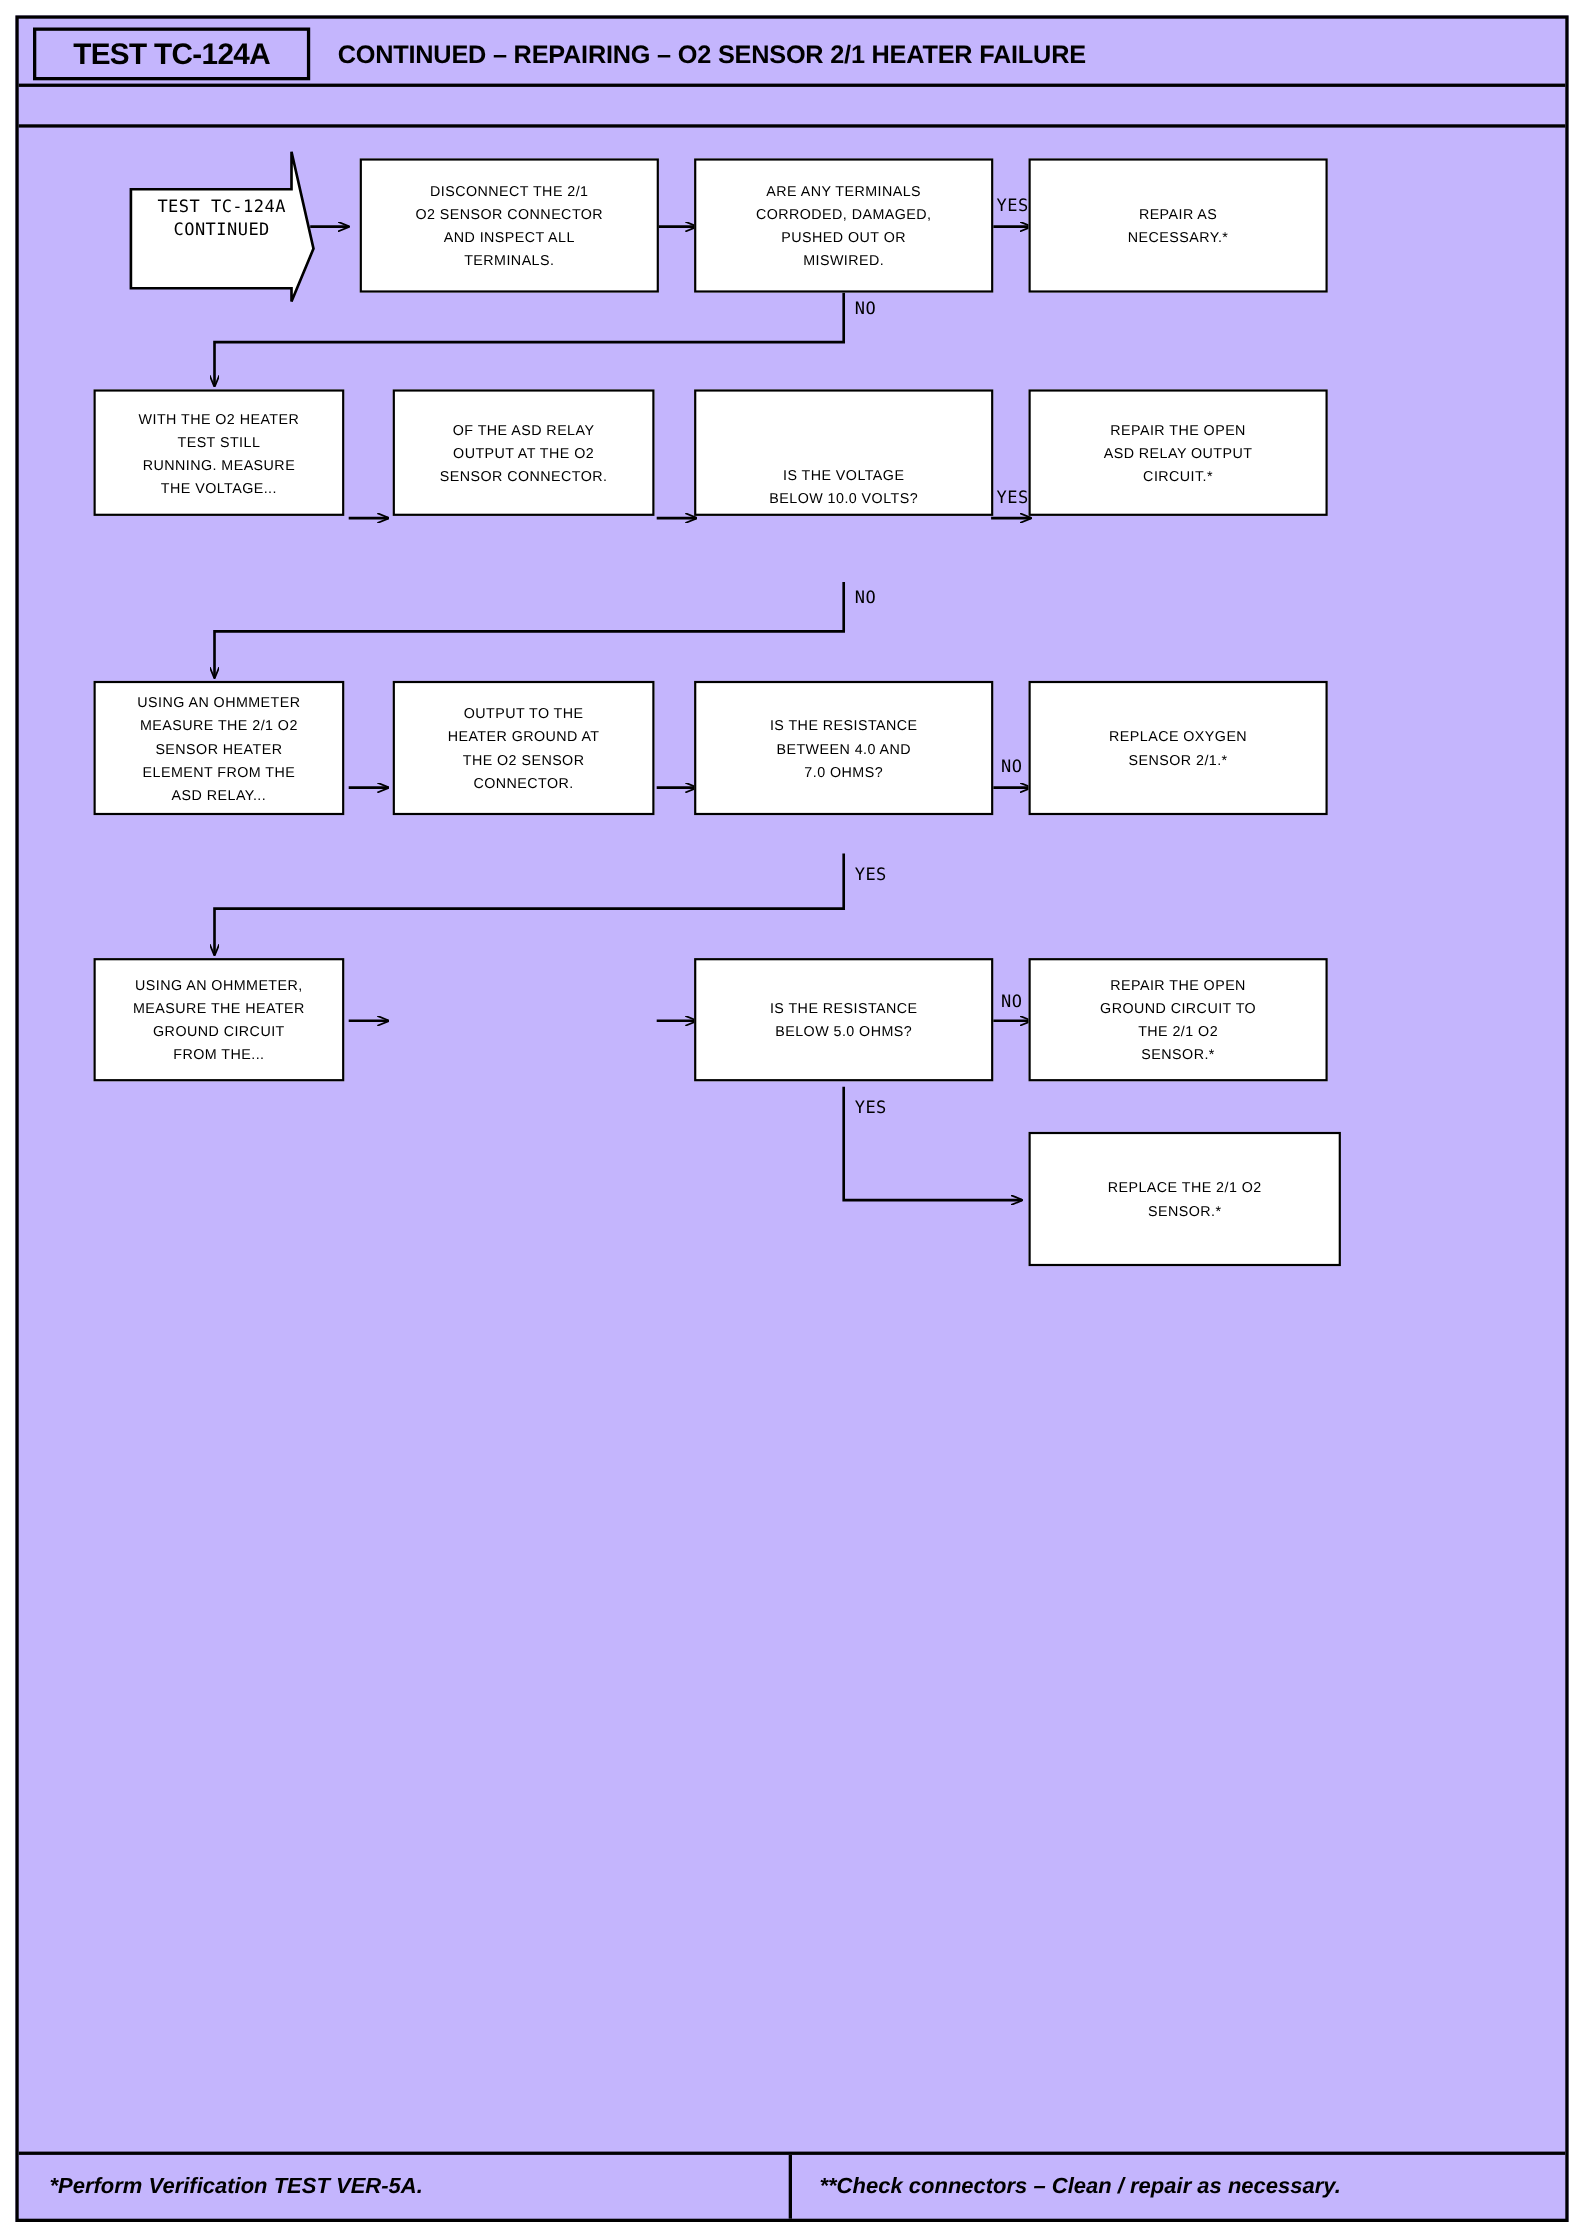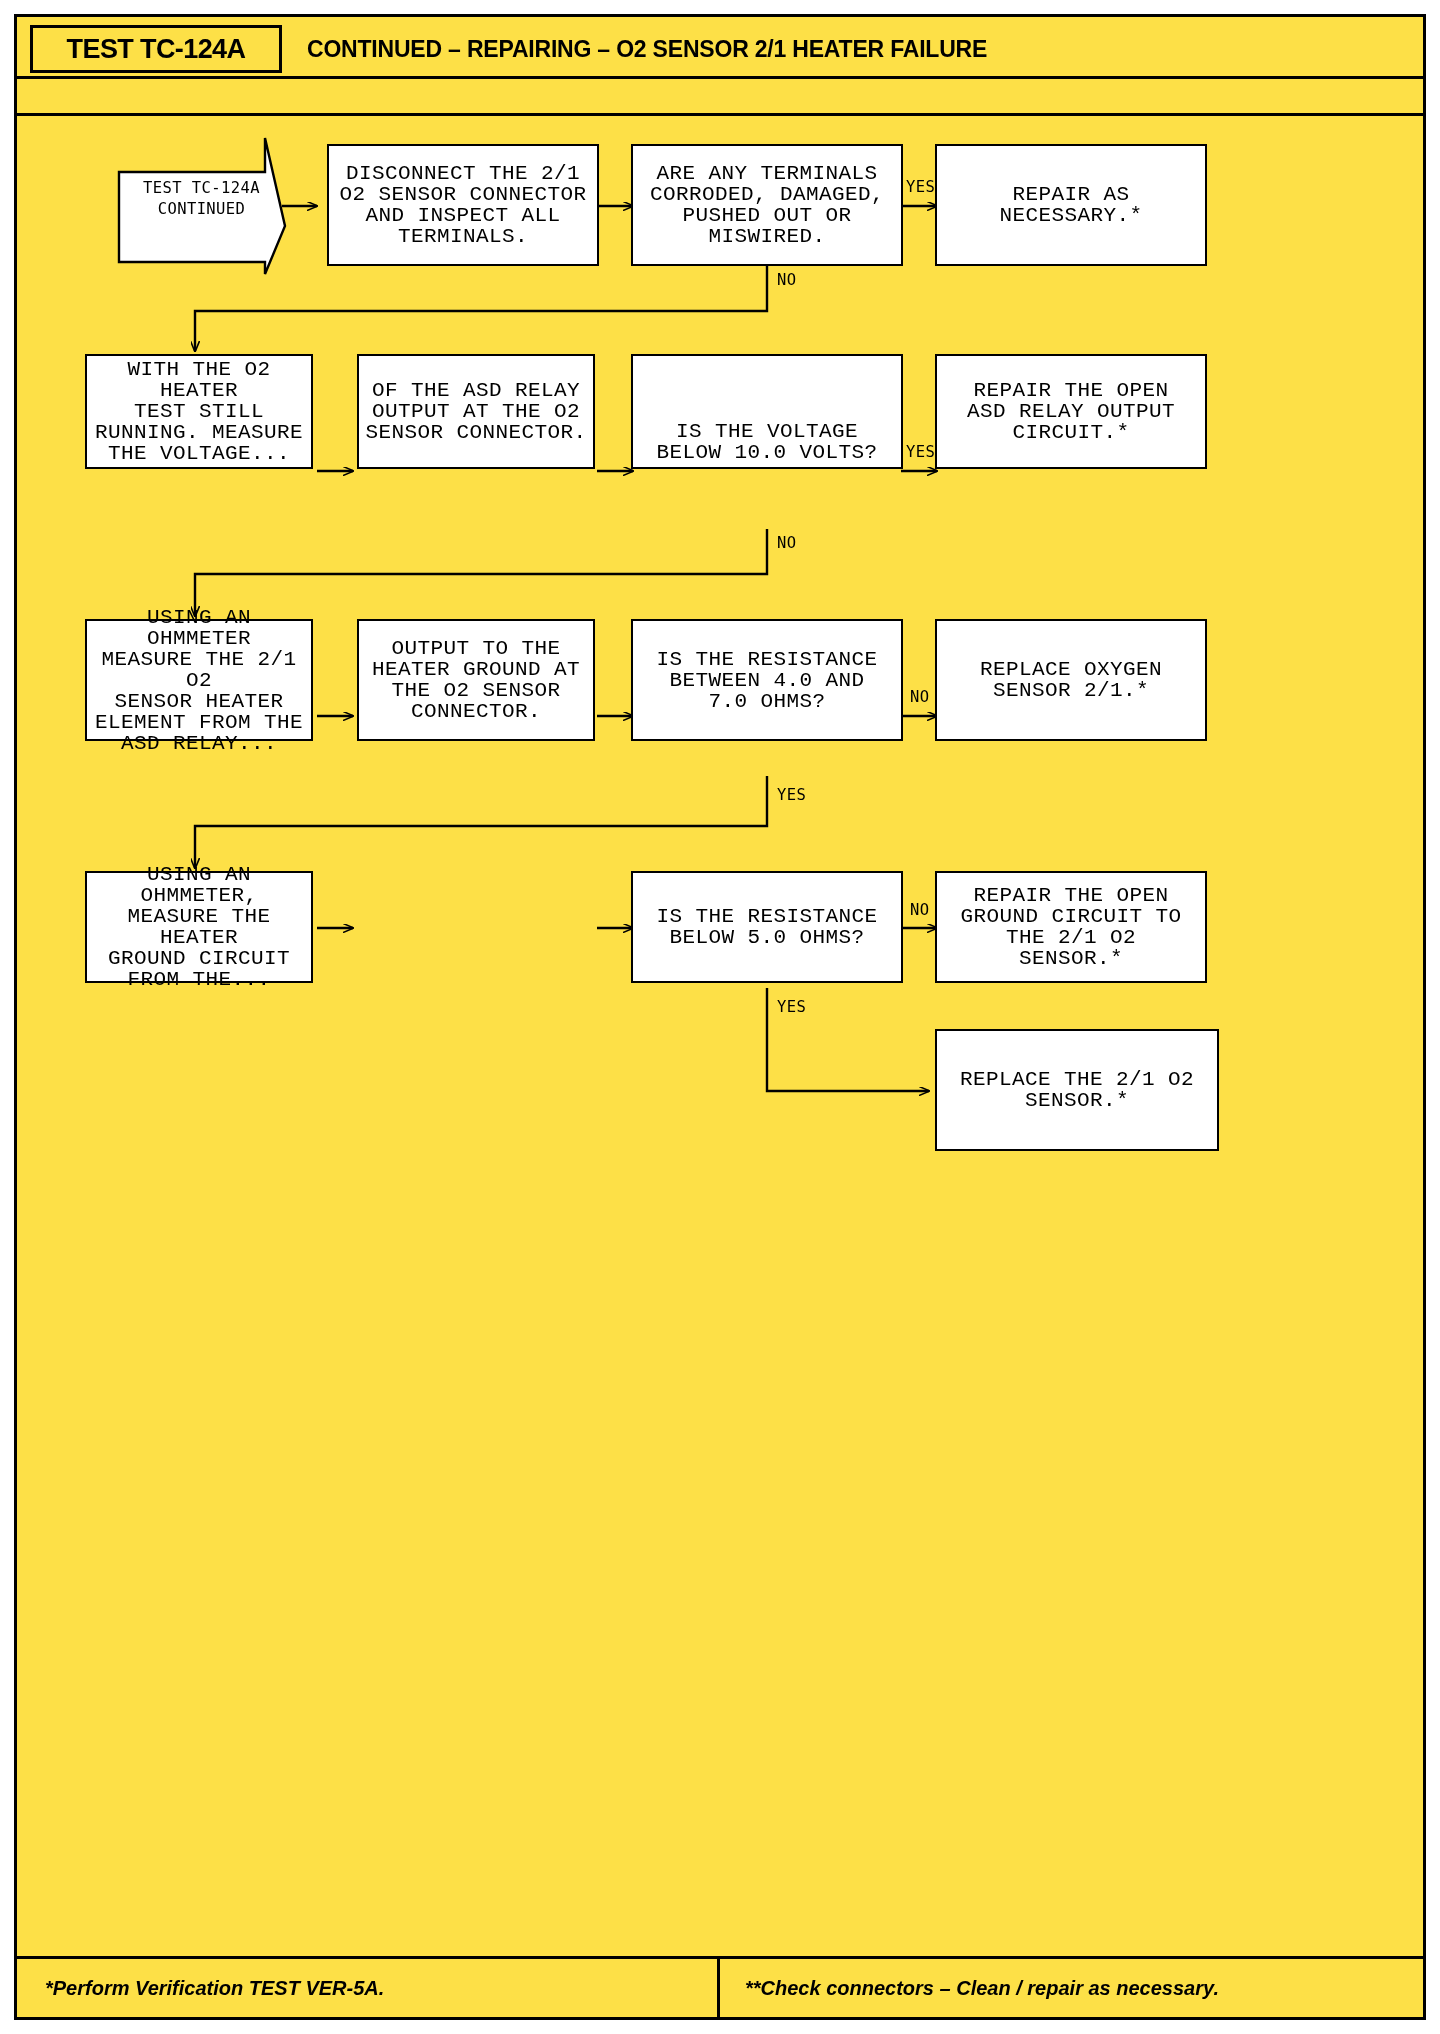--- a/index.html
+++ b/index.html
@@ -14,21 +14,21 @@
     height: 2034px;
     position: relative;
   }
 
   
   #page {
     position: absolute;
     left: 14px; top: 14px;
     width: 1412px; height: 2006px;
     border: 3px solid #000;
-    background: #fde047;
+    background: #c4b5fd;
   }
 
   
   #header-band {
     position: absolute;
     left: 0; top: 0;
     width: 100%;
     height: 62px;
     border-bottom: 3px solid #000;
   }
@@ -83,22 +83,22 @@
     position: absolute;
     border: 2px solid #000;
     background: #fff;
     display: flex;
     align-items: center;
     justify-content: center;
     text-align: center;
     padding: 4px 6px;
   }
   .fbox .txt {
-    font-family: Liberation Mono, monospace;
-    font-size: 21px;
+    font-family: Liberation Sans, sans-serif;
+    font-size: 13px;
     line-height: 21px;
     letter-spacing: 0.4px;
     color: #000;
     white-space: pre-line;
   }
 
   
   #start-shape {
     position: absolute;
     left: 100px; top: 20px;

